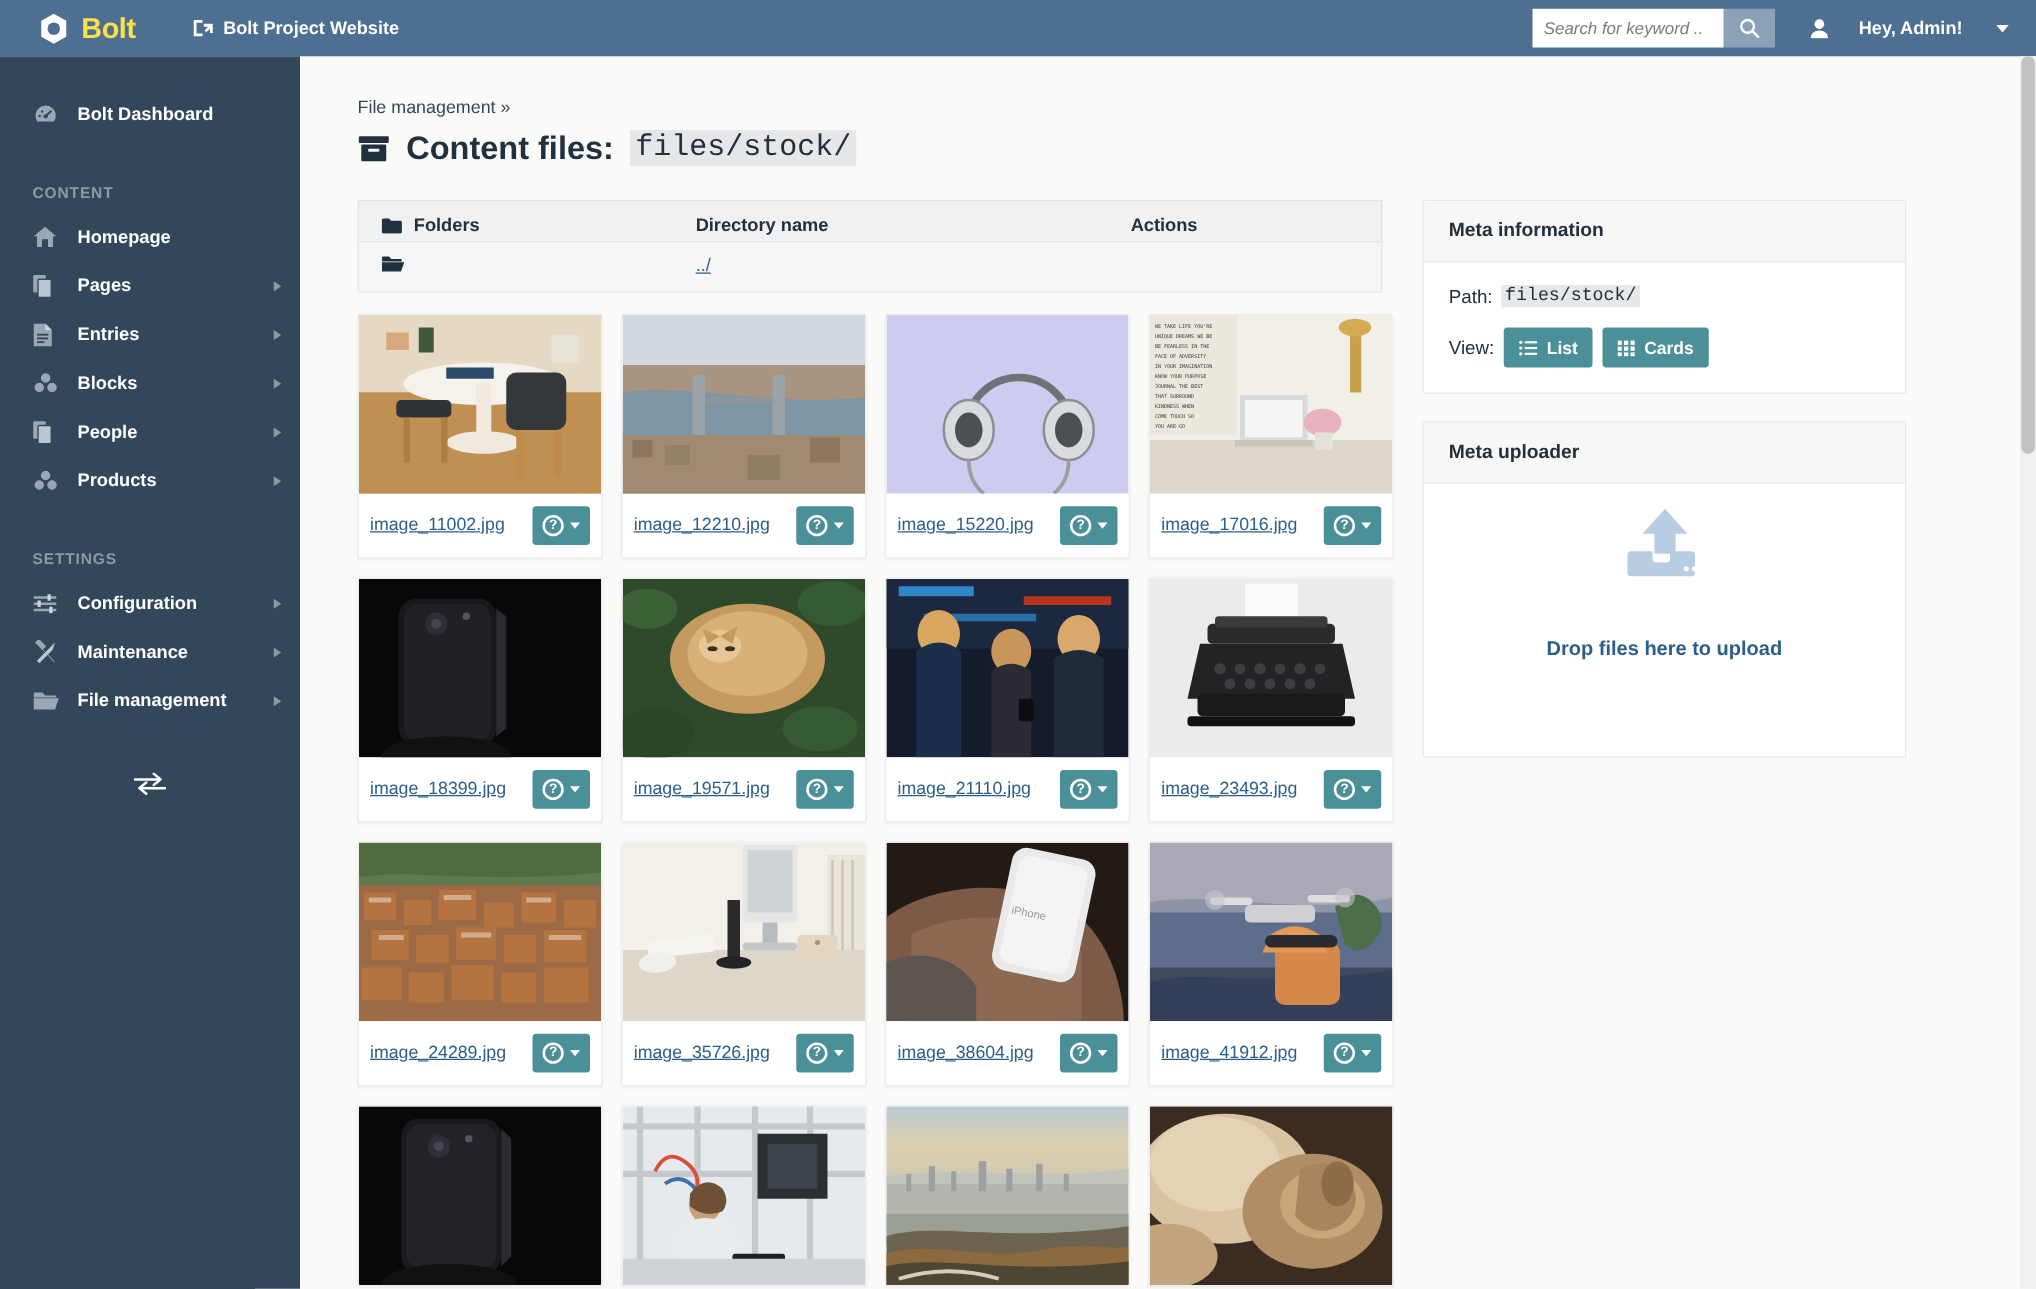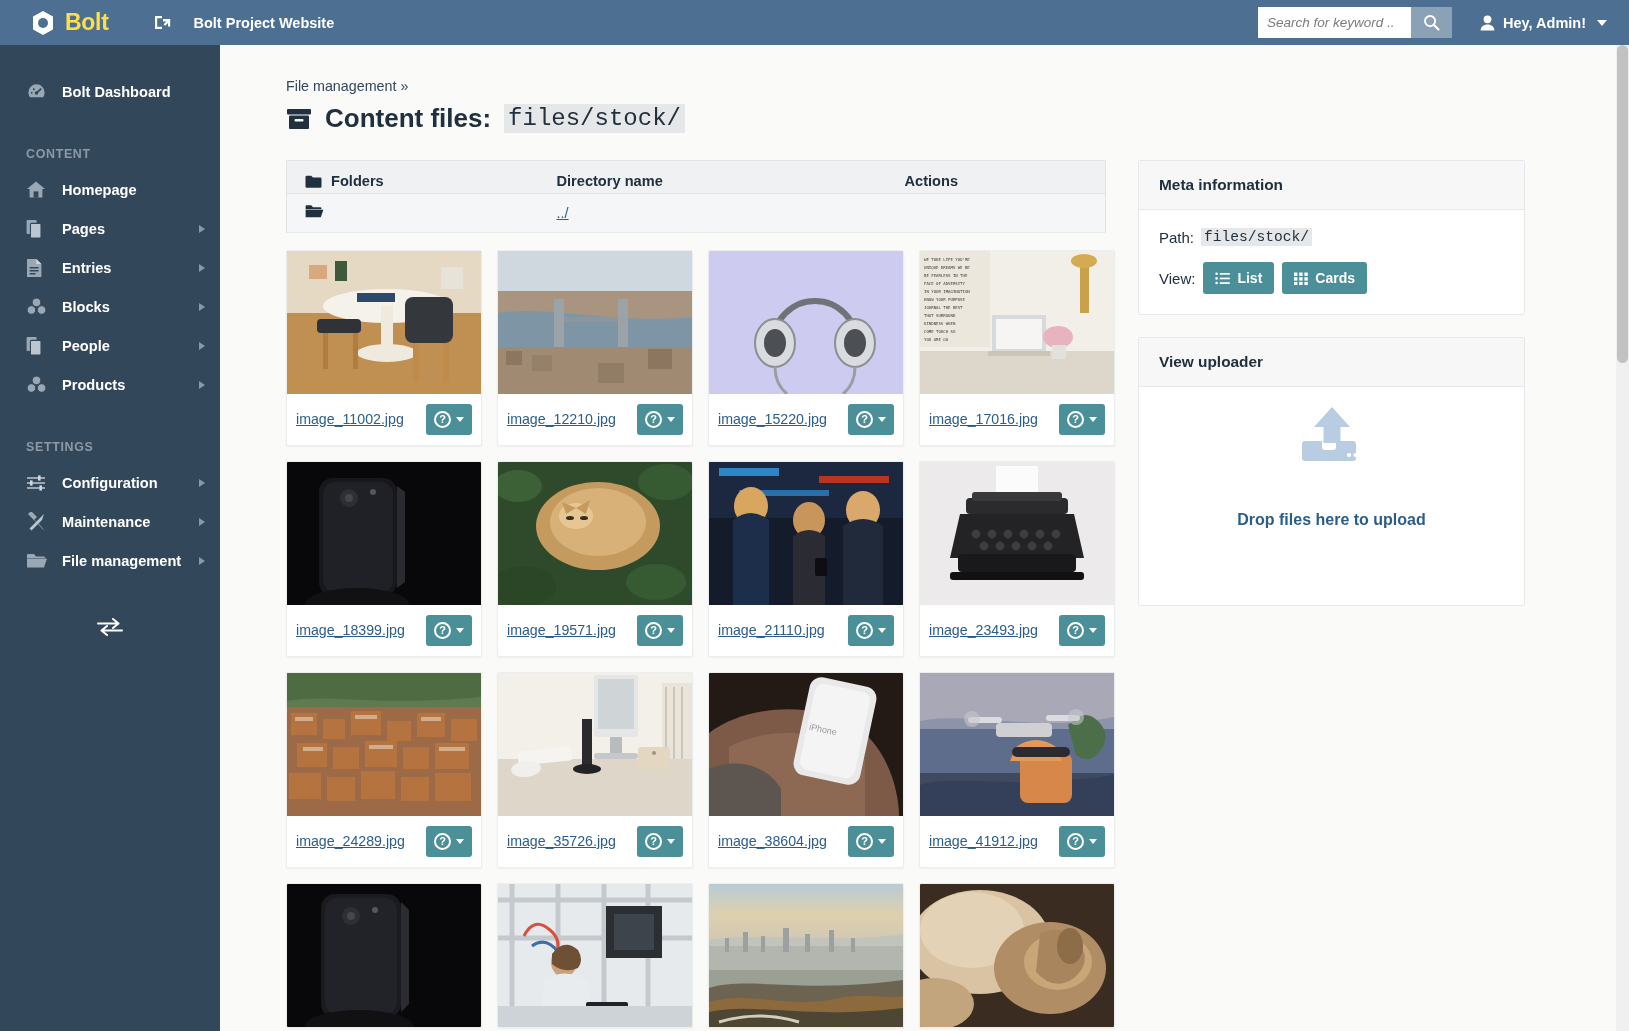--- a/index.html
+++ b/index.html
@@ -25,21 +25,21 @@
     display: flex; align-items: center;
     margin-left: 30px;
     gap: 9px;
   }
   .brand-mark { width: 26px; height: 26px; display:block; }
   .brand-name {
     color: #fde047; font-size: 23px; font-weight: bold;
     letter-spacing: -0.3px;
   }
   .project-link {
-    display: flex; align-items: center; gap: 23px;
+    display: flex; align-items: center; gap: 8px;
     margin-left: 45px;
     color: #ffffff; font-size: 14.5px; font-weight: bold;
     text-decoration: none;
   }
   .project-link svg { display:block; }
   .topbar-right {
     margin-left: auto; display: flex; align-items: center;
     margin-right: 22px; gap: 0;
   }
   .search-wrap { display: flex; height: 31px; margin-right: 28px; }
@@ -51,35 +51,35 @@
     font-size: 13.5px; font-style: italic;
     color: #444; font-family: "Liberation Sans", sans-serif;
   }
   .search-input::placeholder { color: #7b7b7b; font-style: italic; }
   .search-btn {
     width: 41px; height: 31px;
     background: #8ba2b6; border: none; cursor: pointer;
     display: flex; align-items: center; justify-content: center;
   }
   .user-menu {
-    display: flex; align-items: center; gap: 8px;
+    display: flex; align-items: center; gap: 24px;
     color: #fff; font-size: 14.5px; font-weight: bold;
     cursor: pointer;
   }
   .caret-down {
     width: 0; height: 0; margin-left: 3px;
     border-left: 5px solid transparent;
     border-right: 5px solid transparent;
     border-top: 6px solid #ffffff;
   }
 
   
   .sidebar {
     position: absolute; top: 45px; left: 0;
-    width: 220px; height: 986px;
+    width: 240px; height: 986px;
     background: #33475b;
     overflow: hidden;
   }
   .side-item {
     display: flex; align-items: center;
     height: 39px; padding: 0 16px 0 26px;
     color: #ffffff; font-size: 14.6px; font-weight: bold;
     text-decoration: none; cursor: pointer;
     position: relative;
   }
@@ -939,21 +939,21 @@
                   <rect x="5.2" y="9.9" width="3.4" height="3.4" fill="#fff"></rect>
                   <rect x="10.4" y="9.9" width="3.4" height="3.4" fill="#fff"></rect>
               </svg>
               <span>Cards</span>
             </div>
           </div>
         </div>
       </div>
 
       <div class="panel">
-        <div class="panel-head">View uploader</div>
+        <div class="panel-head">Meta uploader</div>
         <div class="panel-body upload-body">
           <svg width="66" height="62" viewBox="0 0 66 62">
             <path d="M33 2 L51 22 H41.5 V38 H24.5 V22 H15 Z" fill="#b8cde2"></path>
             <path d="M6 36 h17 v6 a3 3 0 003 3 h8 a3 3 0 003-3 v-6 h17 a3 3 0 013 3 v14 a3 3 0 01-3 3 H6 a3 3 0 01-3-3 V39 a3 3 0 013-3 z" fill="#b8cde2"></path>
             <circle cx="50" cy="50" r="2.1" fill="#ffffff"></circle>
             <circle cx="56.5" cy="50" r="2.1" fill="#ffffff"></circle>
           </svg>
           <div class="drop-text">Drop files here to upload</div>
         </div>
       </div>

